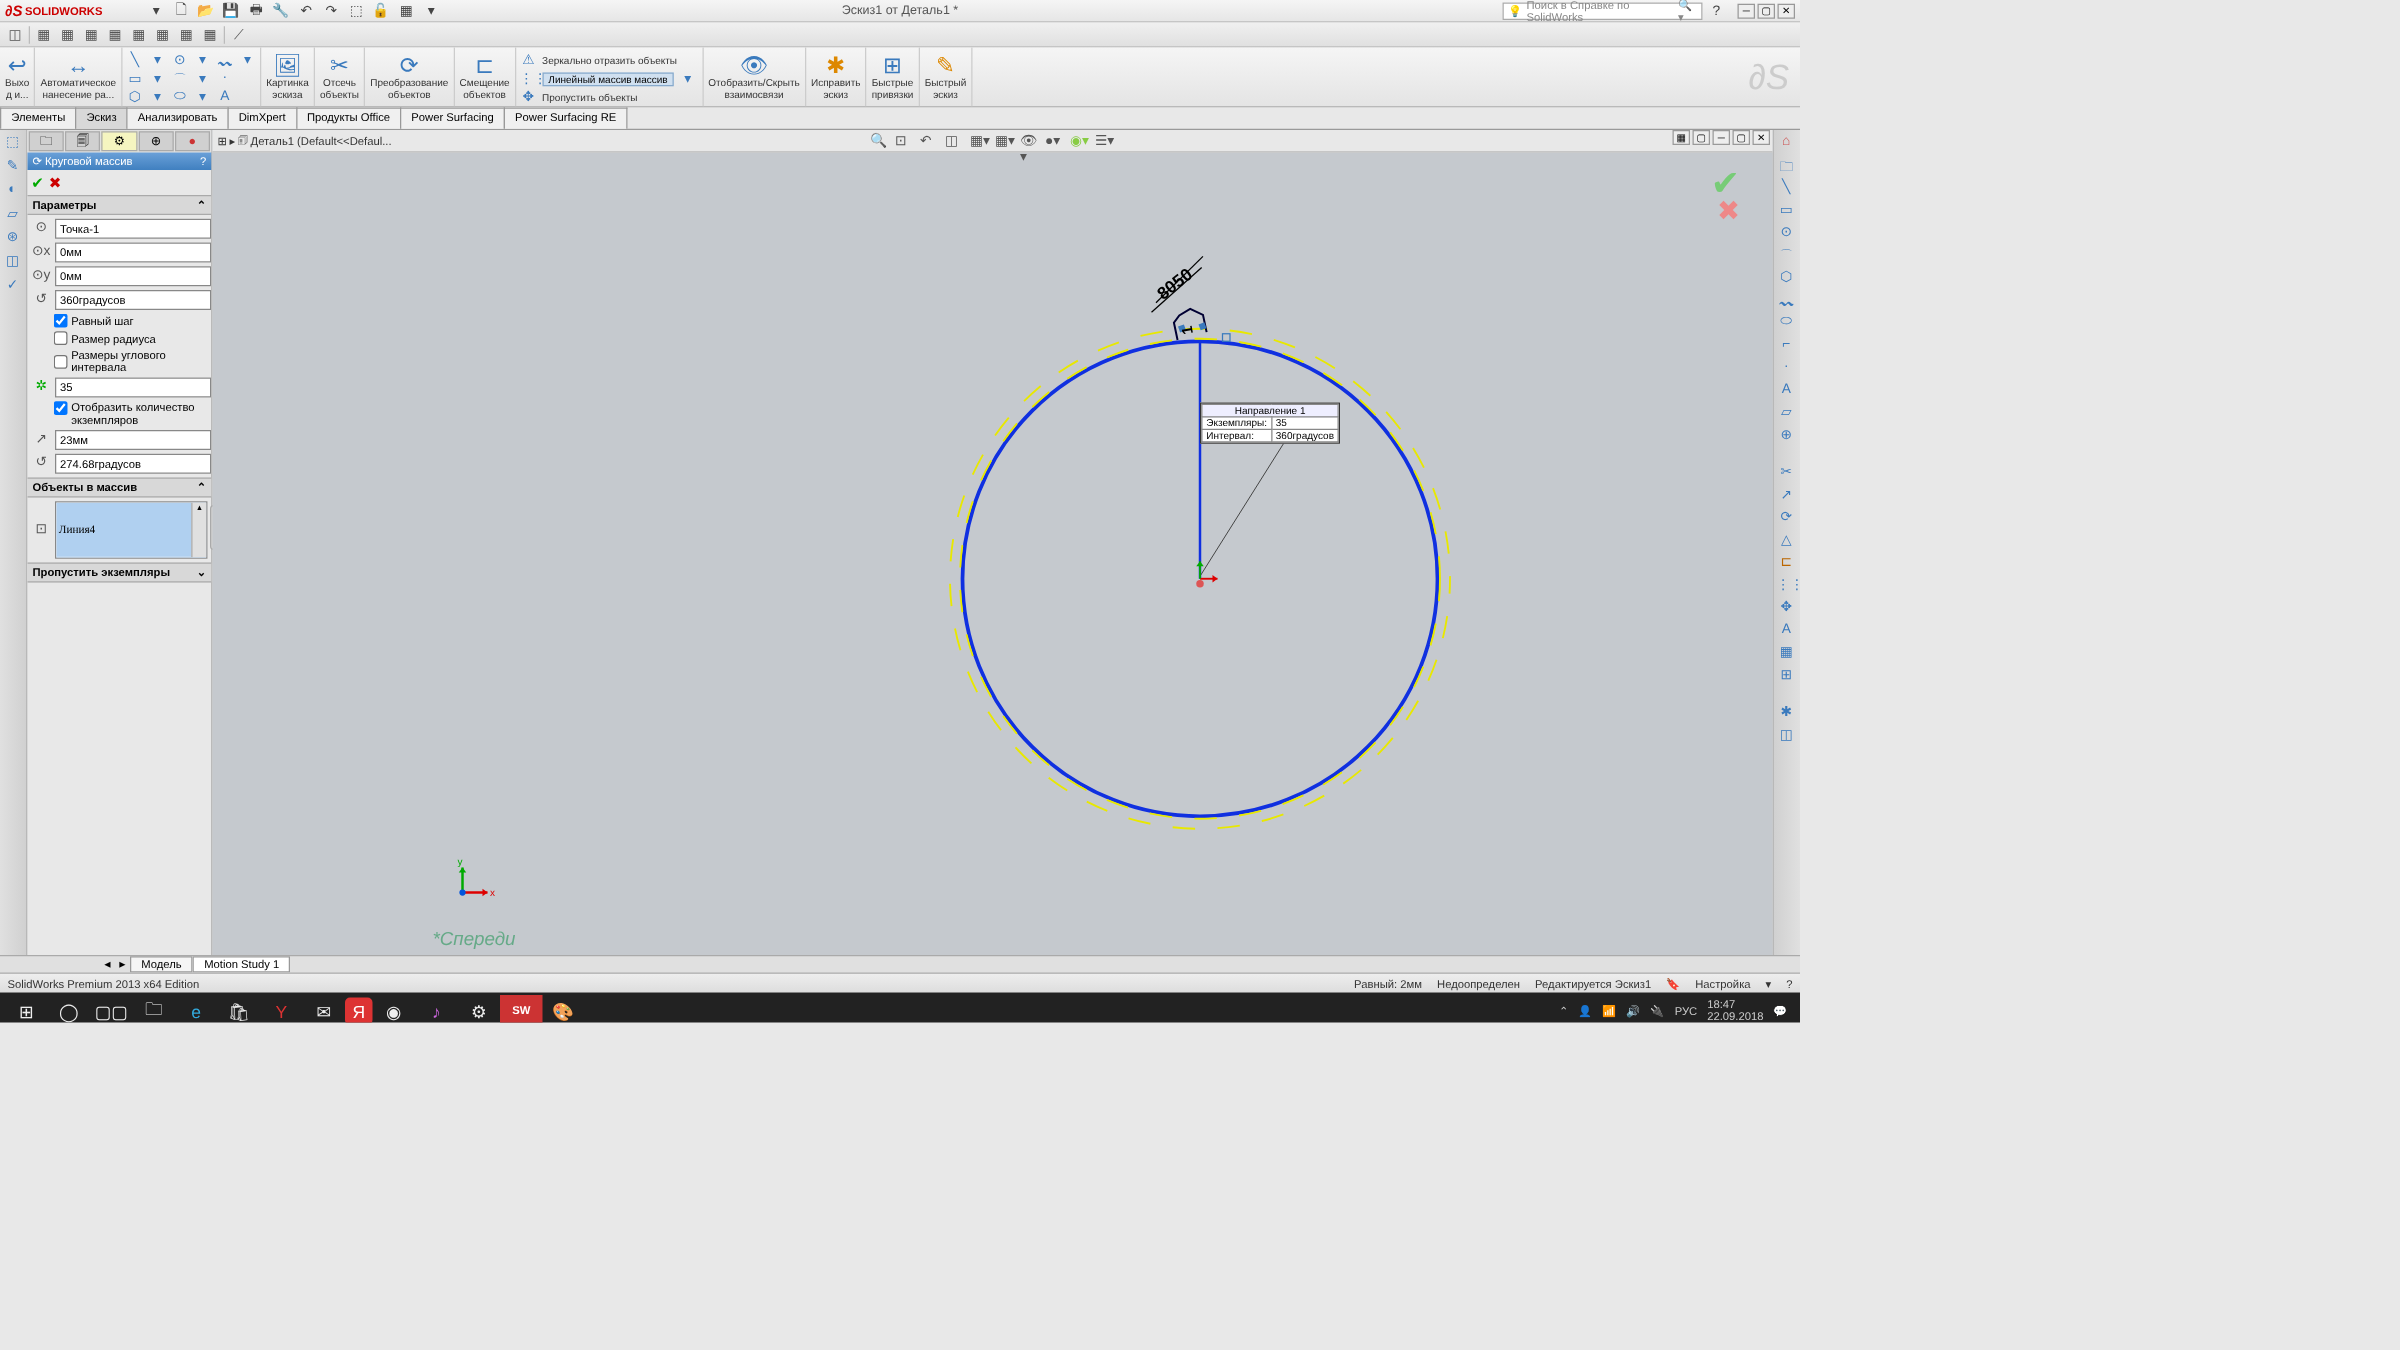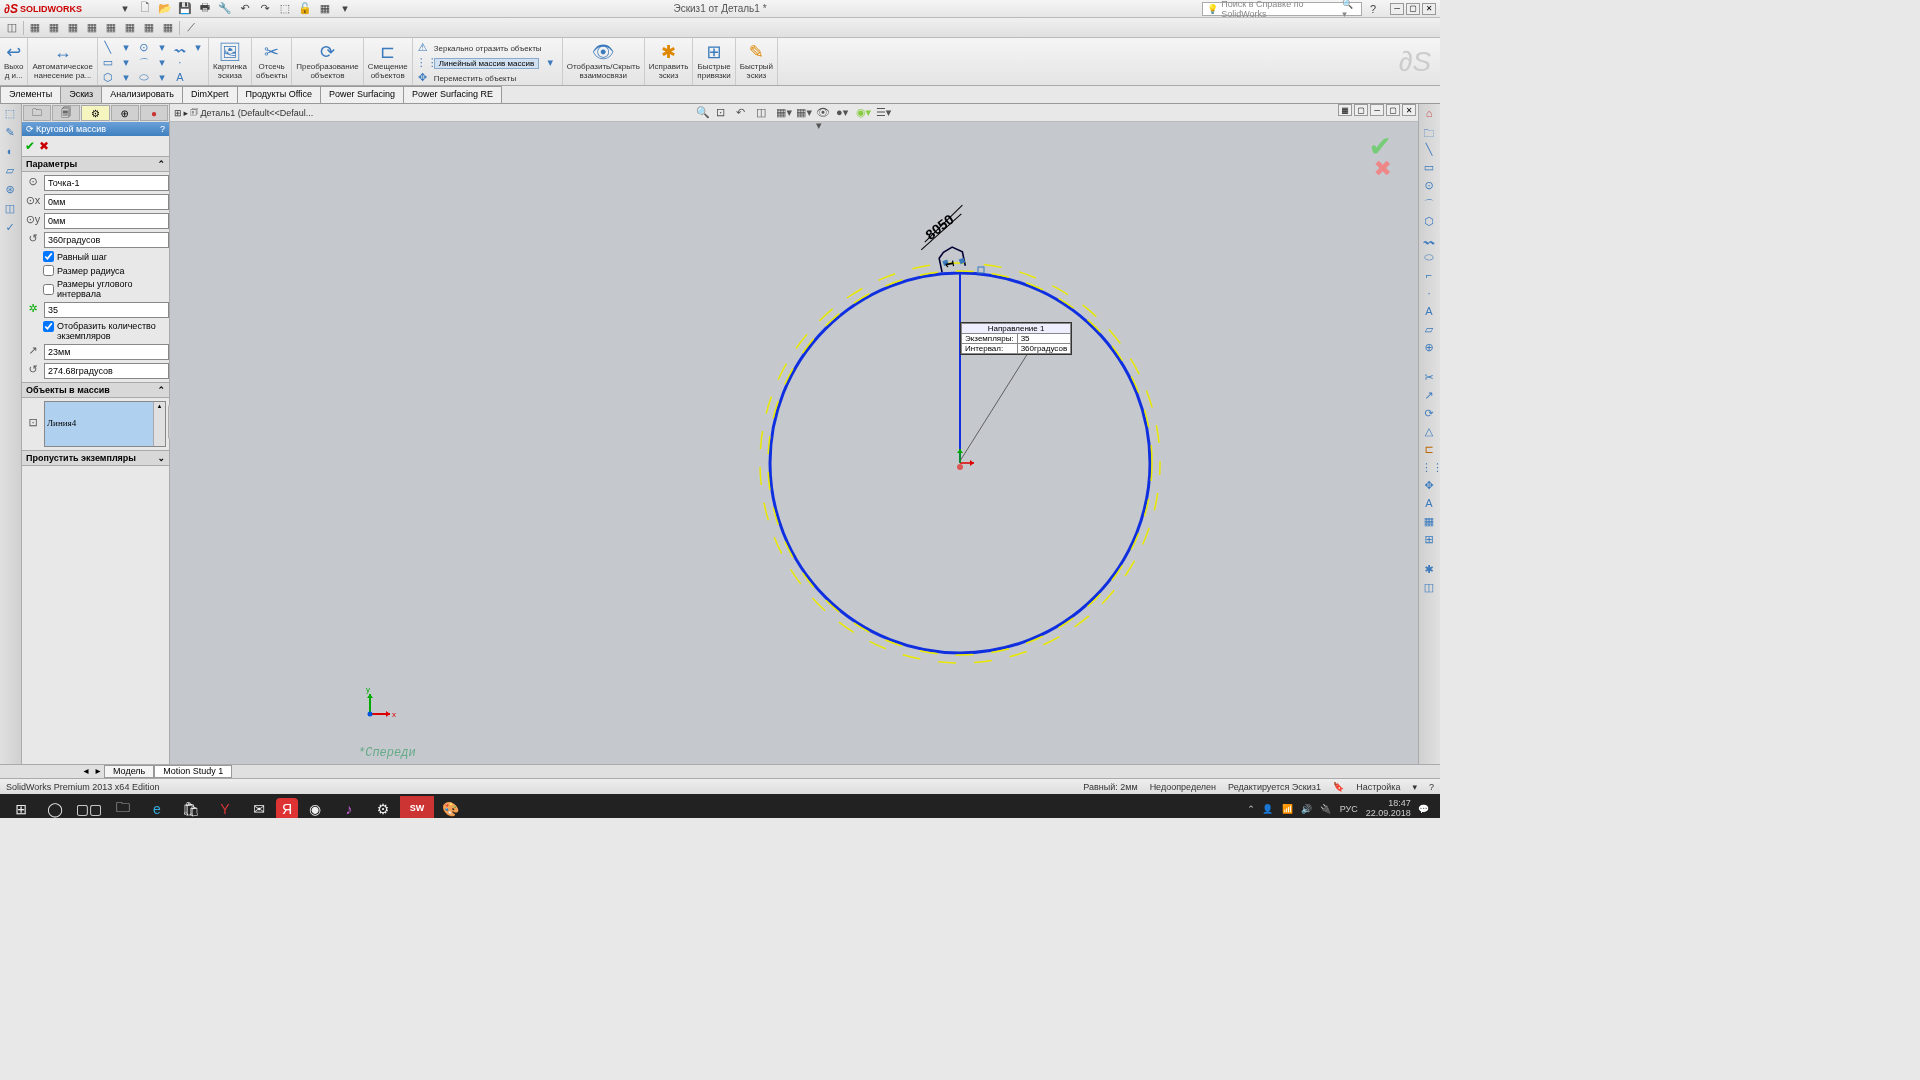--- a/index.html
+++ b/index.html
@@ -59,32 +59,32 @@
 .doc-btns { position:absolute; right:2px; top:0; display:flex; gap:2px; }
 .big-ok { position:absolute; right:26px; top:26px; font-size:28px; color:#7c7; }
 .big-x { position:absolute; right:26px; top:52px; font-size:22px; color:#e88; }
 .splitter { position:absolute; left:168px; top:300px; width:8px; height:36px; background:#d0d0d0; border:1px solid #aaa; border-radius:3px; }
 svg.sketch { position:absolute; left:0; top:18px; width:100%; height:calc(100% - 18px); }
 .callout { position:absolute; left:790px; top:218px; background:#fff; border:1px solid #333; font-size:8px; }
 .callout table { border-collapse:collapse; }
 .callout td { border:1px solid #888; padding:0 3px; }
 .callout .hdr { background:#eef; text-align:center; }
 .triad { position:absolute; left:190px; bottom:40px; }
-.view-lbl { position:absolute; left:188px; bottom:4px; font-size:12px; color:#6a8; font-style:italic;font-family:Liberation Mono, monospace; }
+.view-lbl { position:absolute; left:176px; bottom:4px; font-size:15px; color:#6a8; font-style:italic; }
 .rightbar { width:22px; background:linear-gradient(90deg,#d0d0d0,#e0e0e0); border-left:1px solid #aaa; display:flex; flex-direction:column; gap:2px; padding:3px 2px; }
 .btm-tabs { height:14px; display:flex; background:#e0e0e0; border-top:1px solid #aaa; padding-left:80px; }
 .btm-tab { padding:0 8px; font-size:9px; border:1px solid #999; background:#fff; }
 .btm-tab.a { background:#f5f5f5; }
 .status { height:16px; background:linear-gradient(#eee,#ddd); border-top:1px solid #aaa; display:flex; align-items:center; font-size:9px; color:#333; padding:0 6px; }
 .status .sr { margin-left:auto; display:flex; gap:12px; align-items:center; }
 .taskbar { height:30px; background:#222; display:flex; align-items:center; padding:0 4px; }
 .tb-btn { width:34px; height:26px; display:flex; align-items:center; justify-content:center; font-size:14px; color:#eee; }
 .tb-btn.active { background:#555; border-bottom:2px solid #5ad; }
 .tray { margin-left:auto; display:flex; align-items:center; gap:8px; color:#ccc; font-size:9px; padding-right:6px; }
-.clock { text-align:right; line-height:1.1; }
+.clock { line-height:1.1; }
 </style>
 </head>
 <body>
 
 <div class="titlebar">
   <div class="logo">
       <span class="logo-arc">∂S</span>
       <span>SOLIDWORKS</span>
     </div>
   <div class="qat">
@@ -192,21 +192,21 @@
         <span class="ri">⚠</span>
         <span class="rbn-lbl">Зеркально отразить объекты</span>
       </div>
     <div class="rbn-row">
         <span class="ri">⋮⋮</span>
         <span class="rbn-sel">Линейный массив массив</span>
         <span class="ri">▾</span>
       </div>
     <div class="rbn-row">
         <span class="ri">✥</span>
-        <span class="rbn-lbl">Переместить объекты</span>
+        <span class="rbn-lbl">Пропустить объекты</span>
       </div>
   </div>
   <div class="rbn-grp">
       <div class="ico">👁</div>
       <div style="white-space:pre">Отобразить/Скрыть
 взаимосвязи</div>
     </div>
   <div class="rbn-grp">
       <div class="ico" style="color:#d80">✱</div>
       <div style="white-space:pre">Исправить

